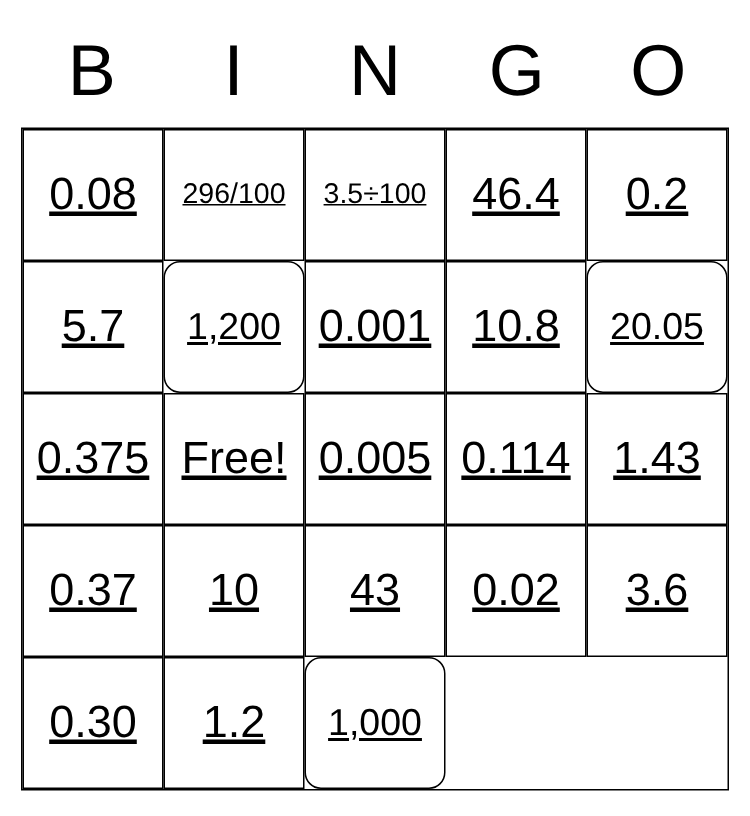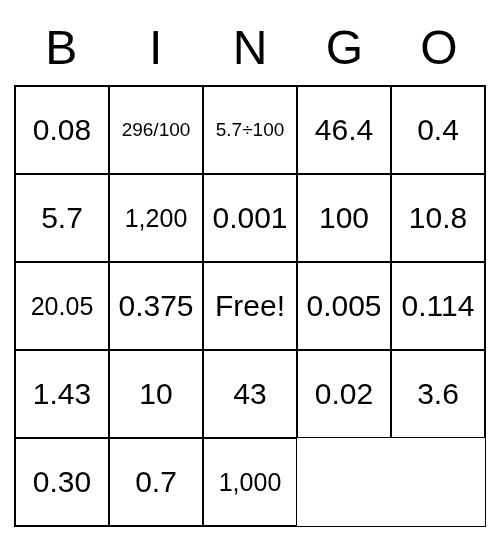--- a/index.html
+++ b/index.html
@@ -36,53 +36,54 @@
     .cell {
       border: 1px solid #000;
       display: flex;
       align-items: center;
       justify-content: center;
       font-size: 30px;
       color: #000;
       text-align: center;
       padding: 2px;
       overflow: hidden;
+      text-decoration: underline;
     }
     .cell.small { font-size: 19px; }
-    .cell.med { font-size: 25px; }
+    .cell.med { font-size: 25px; border-radius: 11px; }
   </style>
 </head>
 <body>
 
 <div class="bingo-card">
   <div class="header-row">
     <div class="header-cell">B</div>
     <div class="header-cell">I</div>
     <div class="header-cell">N</div>
     <div class="header-cell">G</div>
     <div class="header-cell">O</div>
   </div>
   <div class="grid" id="grid">
       <div class="cell">0.08</div>
       <div class="cell small">296/100</div>
-      <div class="cell small">5.7÷100</div>
+      <div class="cell small">3.5÷100</div>
       <div class="cell">46.4</div>
-      <div class="cell">0.4</div>
+      <div class="cell">0.2</div>
       <div class="cell">5.7</div>
       <div class="cell med">1,200</div>
       <div class="cell">0.001</div>
-      <div class="cell">100</div>
       <div class="cell">10.8</div>
       <div class="cell med">20.05</div>
       <div class="cell">0.375</div>
       <div class="cell">Free!</div>
       <div class="cell">0.005</div>
       <div class="cell">0.114</div>
       <div class="cell">1.43</div>
+      <div class="cell">0.37</div>
       <div class="cell">10</div>
       <div class="cell">43</div>
       <div class="cell">0.02</div>
       <div class="cell">3.6</div>
       <div class="cell">0.30</div>
-      <div class="cell">0.7</div>
+      <div class="cell">1.2</div>
       <div class="cell med">1,000</div>
     </div>
 </div>
 
 </body></html>

